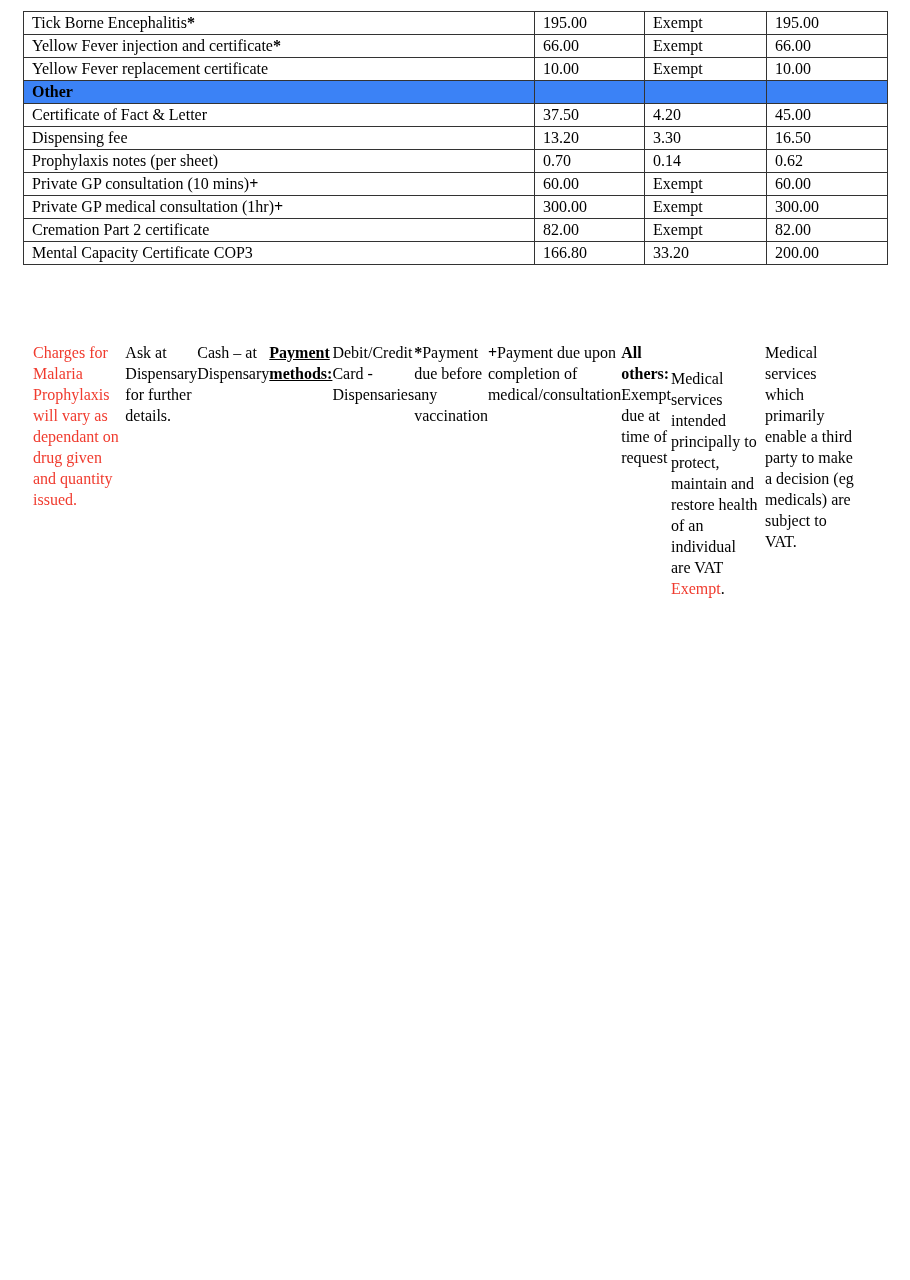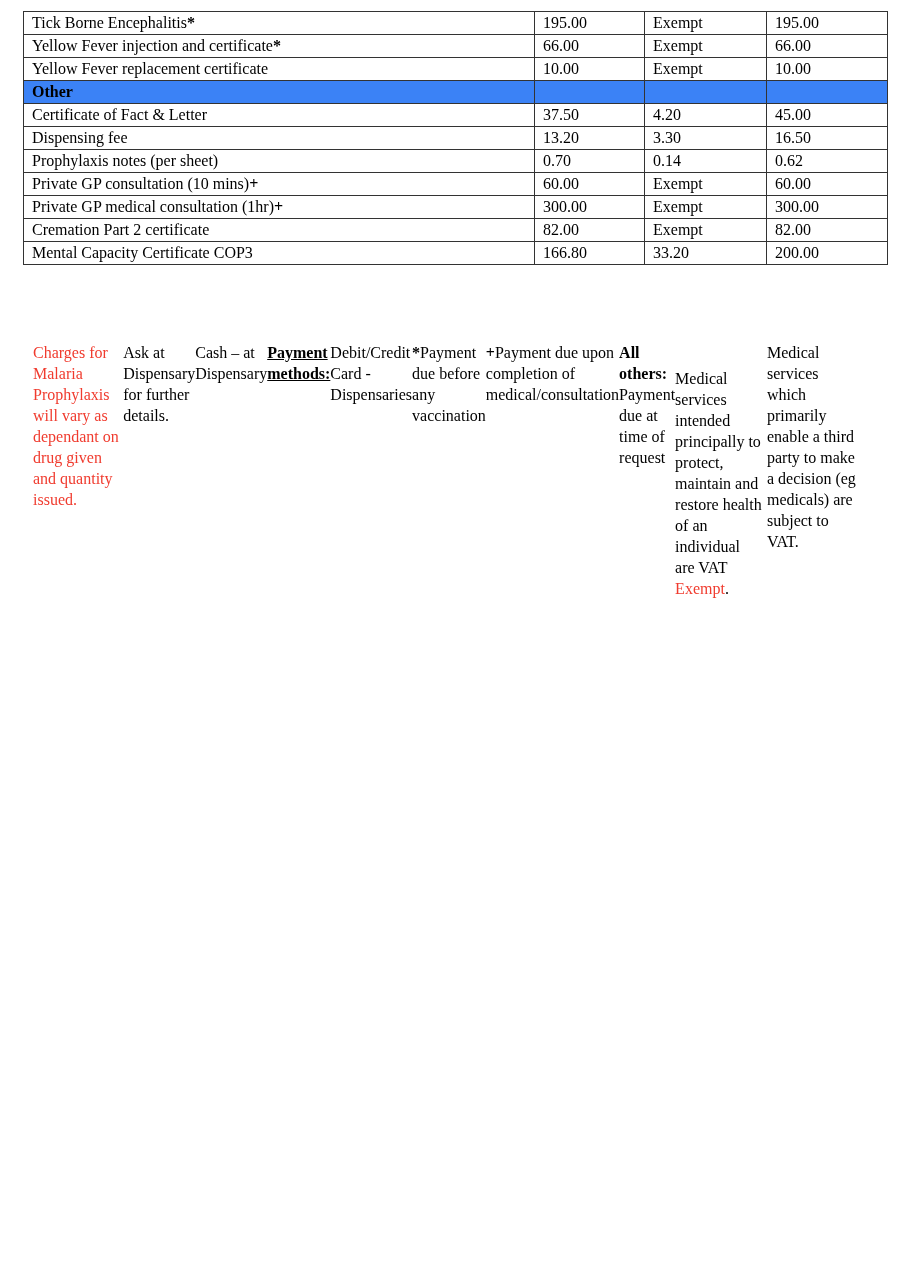--- a/index.html
+++ b/index.html
@@ -152,20 +152,20 @@
   </table>
 
   <div class="notes">
     <p class="para red">Charges for Malaria Prophylaxis will vary as dependant on drug given and quantity issued.</p>
     <p class="para">Ask at Dispensary for further details.</p>
     <p class="para">Cash – at Dispensary</p>
     <p class="para heading">Payment methods:</p>
     <p class="para">Debit/Credit Card - Dispensaries</p>
     <p class="para"><span class="b">*</span><span>Payment due before any vaccination</span></p>
     <p class="para"><span class="b">+</span><span>Payment due upon completion of medical/consultation</span></p>
-    <p class="para"><span class="b">All others:</span><span> Payment due at time of request</span></p>
+    <p class="para"><span class="b">All others:</span><span> Exempt due at time of request</span></p>
     <p class="para gap-before"><span>Medical services intended principally to protect, maintain and restore health of an individual</span><br><span>are VAT </span><span class="red">Exempt</span><span>.</span></p>
     <p class="para"><span>Medical services which primarily enable a third party to make a decision (eg medicals) are</span><br><span>subject to VAT.</span></p>
   </div>
 
   <div class="footer-line">VAT Registration Number: 879 0851 75</div>
 
 </div>
 
 </body></html>

